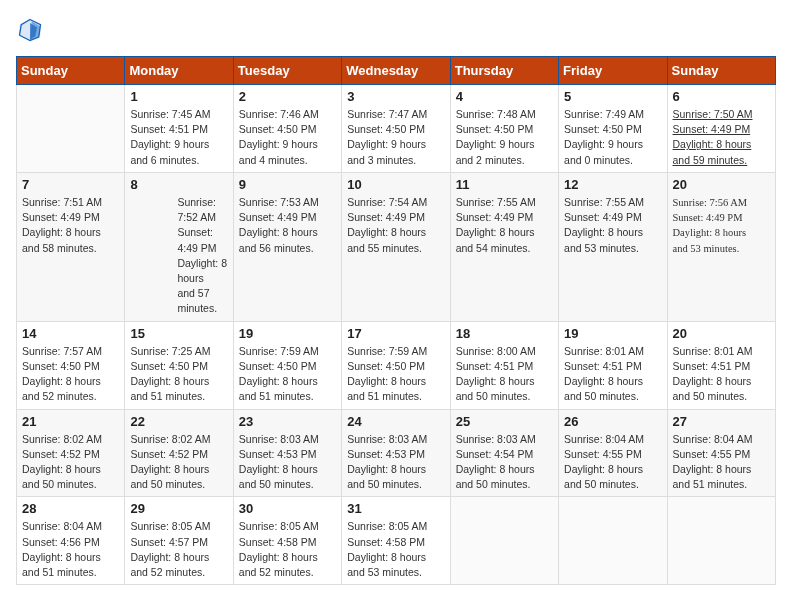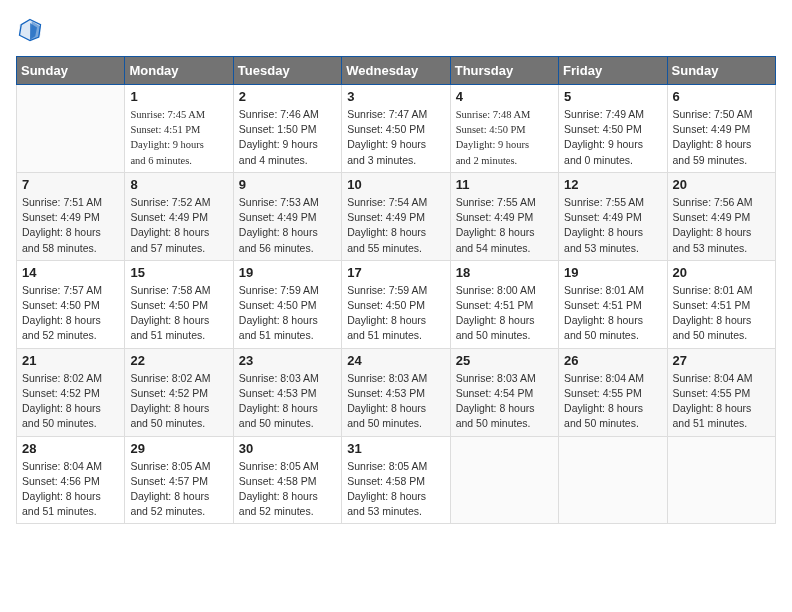--- a/index.html
+++ b/index.html
@@ -36,21 +36,21 @@
     .location {
       font-size: 15px;
       color: #444;
     }
     .calendar {
       width: 100%;
       border-collapse: collapse;
       border: 1px solid #ccc;
     }
     .calendar th {
-      background-color: #737373;
+      background-color: #c2410c;
       color: #fff;
       font-size: 13px;
       font-weight: bold;
       padding: 6px 4px;
       text-align: left;
       border: 1px solid #1255a0;
     }
     .calendar td {
       vertical-align: top;
       border: 1px solid #ddd;
@@ -113,72 +113,72 @@
         <th>Thursday</th>
         <th>Friday</th>
         <th>Sunday</th>
       </tr>
   </thead>
   <tbody id="calendar-body">
   <tr>
         <td class="empty-cell"></td>
         <td>
           <span class="day-number">1</span>
-          <div class="day-info" style="white-space: pre-line; font-family: Liberation Serif, serif;">Sunrise: 7:45 AM
+          <div class="day-info" style="white-space: pre-line;">Sunrise: 7:45 AM
 Sunset: 4:51 PM
 Daylight: 9 hours
 and 6 minutes.</div>
         </td>
         <td>
           <span class="day-number">2</span>
           <div class="day-info" style="white-space: pre-line;">Sunrise: 7:46 AM
-Sunset: 1:50 PM
+Sunset: 4:50 PM
 Daylight: 9 hours
 and 4 minutes.</div>
         </td>
         <td>
           <span class="day-number">3</span>
           <div class="day-info" style="white-space: pre-line;">Sunrise: 7:47 AM
 Sunset: 4:50 PM
 Daylight: 9 hours
 and 3 minutes.</div>
         </td>
         <td>
           <span class="day-number">4</span>
-          <div class="day-info" style="white-space: pre-line; font-family: Liberation Serif, serif;">Sunrise: 7:48 AM
+          <div class="day-info" style="white-space: pre-line;">Sunrise: 7:48 AM
 Sunset: 4:50 PM
 Daylight: 9 hours
 and 2 minutes.</div>
         </td>
         <td>
           <span class="day-number">5</span>
           <div class="day-info" style="white-space: pre-line;">Sunrise: 7:49 AM
 Sunset: 4:50 PM
 Daylight: 9 hours
 and 0 minutes.</div>
         </td>
         <td>
           <span class="day-number">6</span>
-          <div class="day-info" style="white-space: pre-line;">Sunrise: 7:50 AM
+          <div class="day-info" style="white-space: pre-line; text-decoration: underline;">Sunrise: 7:50 AM
 Sunset: 4:49 PM
 Daylight: 8 hours
 and 59 minutes.</div>
         </td>
       </tr>
       <tr>
         <td>
           <span class="day-number">7</span>
           <div class="day-info" style="white-space: pre-line;">Sunrise: 7:51 AM
 Sunset: 4:49 PM
 Daylight: 8 hours
 and 58 minutes.</div>
         </td>
         <td>
           <span class="day-number">8</span>
-          <div class="day-info" style="white-space: pre-line;">Sunrise: 7:52 AM
+          <div class="day-info" style="white-space: pre-line; margin-left: 47px;">Sunrise: 7:52 AM
 Sunset: 4:49 PM
 Daylight: 8 hours
 and 57 minutes.</div>
         </td>
         <td>
           <span class="day-number">9</span>
           <div class="day-info" style="white-space: pre-line;">Sunrise: 7:53 AM
 Sunset: 4:49 PM
 Daylight: 8 hours
 and 56 minutes.</div>
@@ -199,37 +199,37 @@
         </td>
         <td>
           <span class="day-number">12</span>
           <div class="day-info" style="white-space: pre-line;">Sunrise: 7:55 AM
 Sunset: 4:49 PM
 Daylight: 8 hours
 and 53 minutes.</div>
         </td>
         <td>
           <span class="day-number">20</span>
-          <div class="day-info" style="white-space: pre-line;">Sunrise: 7:56 AM
+          <div class="day-info" style="white-space: pre-line; font-family: Liberation Serif, serif;">Sunrise: 7:56 AM
 Sunset: 4:49 PM
 Daylight: 8 hours
 and 53 minutes.</div>
         </td>
       </tr>
       <tr>
         <td>
           <span class="day-number">14</span>
           <div class="day-info" style="white-space: pre-line;">Sunrise: 7:57 AM
 Sunset: 4:50 PM
 Daylight: 8 hours
 and 52 minutes.</div>
         </td>
         <td>
           <span class="day-number">15</span>
-          <div class="day-info" style="white-space: pre-line;">Sunrise: 7:58 AM
+          <div class="day-info" style="white-space: pre-line;">Sunrise: 7:25 AM
 Sunset: 4:50 PM
 Daylight: 8 hours
 and 51 minutes.</div>
         </td>
         <td>
           <span class="day-number">19</span>
           <div class="day-info" style="white-space: pre-line;">Sunrise: 7:59 AM
 Sunset: 4:50 PM
 Daylight: 8 hours
 and 51 minutes.</div>

